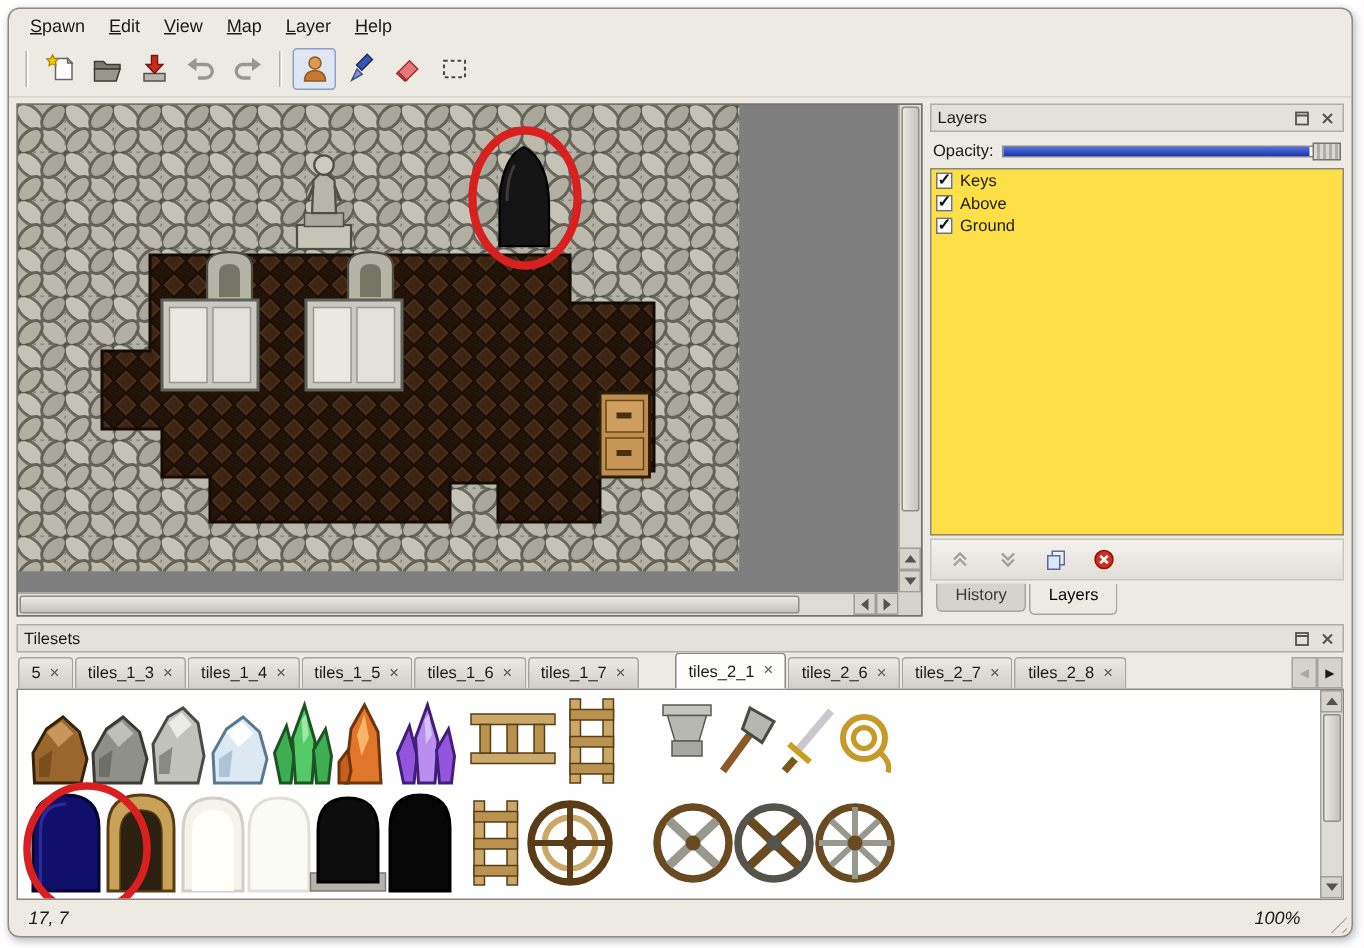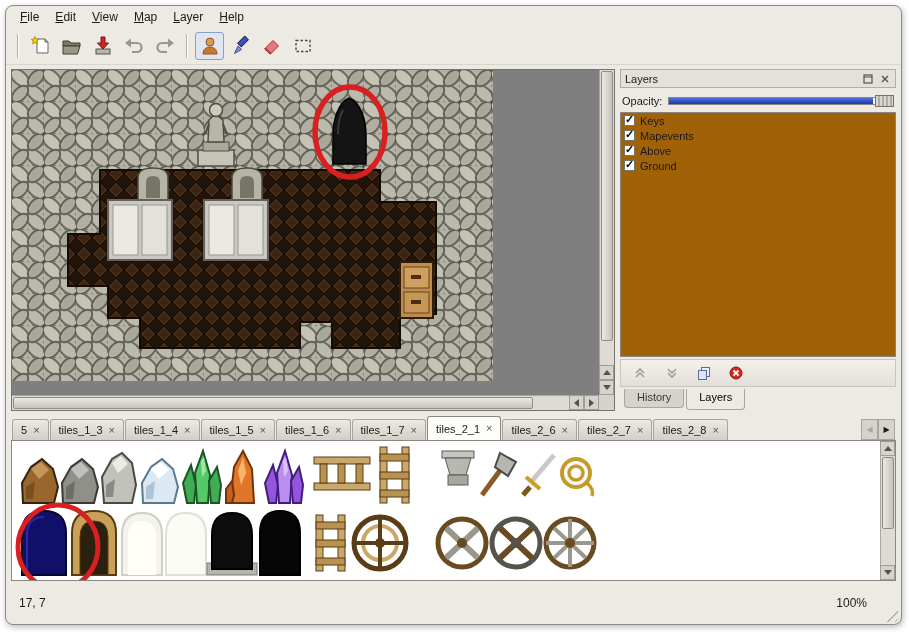--- a/index.html
+++ b/index.html
@@ -40,54 +40,54 @@
   .dock-icons{display:flex;gap:4px;align-items:center;}
   .dock-icon{width:13px;height:13px;display:flex;align-items:center;justify-content:center;}
   
   .layers-dock{width:276px;display:flex;flex-direction:column;}
   .opacity-row{height:24px;display:flex;align-items:center;gap:6px;padding:3px 2px 2px 2px;flex:0 0 auto;}
   .opacity-label{font-size:11px;}
   .slider{flex:1;height:13px;position:relative;}
   .slider-groove{position:absolute;left:0;right:0;top:3px;height:8px;border:1px solid #8a8680;background:#ffffff;}
   .slider-fill{position:absolute;left:1px;top:4px;height:6px;width:calc(100% - 22px);background:linear-gradient(#5070e0,#1c36a8);}
   .slider-handle{position:absolute;right:0;top:1px;width:19px;height:12px;background:repeating-linear-gradient(90deg,#dad6d0 0 2px,#b0aca6 2px 4px);border:1px solid #76726c;}
-  .layer-list{flex:1;background:#a16207;border:1px solid #8a8680;font-size:11px;overflow:hidden;}
+  .layer-list{flex:1;background:#fde047;border:1px solid #8a8680;font-size:11px;overflow:hidden;}
   .layer-row{height:15px;display:flex;align-items:center;}
   .layer-row.selected{background:#0a0a8e;color:#ffffff;}
   .cbx{width:11px;height:11px;border:1px solid #76726c;background:#ffffff;margin:0 5px 0 3px;position:relative;flex:0 0 auto;}
   .layer-row.checked .cbx::after{content:"\2713";position:absolute;left:0px;top:-3px;font-size:11px;font-weight:bold;color:#101010;}
   .layer-btns{height:28px;display:flex;align-items:center;gap:10px;padding:0 8px;border:1px solid #c8c4be;background:linear-gradient(#f4f1ec,#e2ded8);margin-top:2px;flex:0 0 auto;}
   .lb{width:22px;height:19px;display:flex;align-items:center;justify-content:center;background:transparent;border:none;padding:0;}
   .dock-tabs{height:24px;display:flex;gap:2px;padding:2px 2px 0 4px;flex:0 0 auto;}
   .dock-tab{padding:2px 12px;font-size:11px;border:1px solid #a8a49e;border-top:none;border-radius:0 0 4px 4px;background:#d6d2cc;color:#3a3a3a;height:19px;}
   .dock-tab.active{background:#edeae4;color:#000;height:21px;}
   
   .tilesets-dock{margin:5px 5px 0 5px;display:flex;flex-direction:column;flex:0 0 auto;}
   .ts-tabs{height:24px;display:flex;align-items:flex-end;padding:0 1px;flex:0 0 auto;}
   .ts-tab{height:21px;display:flex;align-items:center;gap:6px;padding:0 8px;border:1px solid #a8a49e;border-bottom:none;border-radius:3px 3px 0 0;background:linear-gradient(#ece8e2,#d2cec8);font-size:11px;margin-right:1px;white-space:nowrap;}
-  .ts-tab.active{background:#fdfdfb;height:24px;border-color:#8a8680;position:relative;z-index:2;}
+  .ts-tab.active{background:#fdfdfb;height:24px;border-color:#8a8680;position:relative;z-index:2;margin-left:23px;}
   .tab-x{font-size:11px;color:#55534c;line-height:1;}
   .ts-nav{margin-left:auto;display:flex;}
   .ts-nav-btn{width:17px;height:21px;border:1px solid #a8a49e;background:#d6d2cc;display:flex;align-items:center;justify-content:center;font-size:8px;color:#aaa69e;padding:0;}
   .ts-nav-btn.enabled{color:#1a1a1a;}
   .ts-content{height:141px;position:relative;background:#ffffff;border:1px solid #8a8680;overflow:hidden;}
   .tiles-svg{position:absolute;left:2px;top:2px;display:block;}
   .ts-vscroll{position:absolute;top:0;right:0;bottom:0;width:15px;background:#dedad4;border-left:1px solid #aaa6a0;}
   
-  .statusbar{flex:1;min-height:20px;display:flex;align-items:center;padding:0 13px;font-size:12px;position:relative;}
+  .statusbar{flex:1;min-height:20px;display:flex;align-items:center;padding:0 13px;font-size:12px;position:relative;font-style:italic;}
   .status-zoom{position:absolute;right:34px;}
   .resize-grip{position:absolute;right:3px;bottom:2px;width:14px;height:14px;background:repeating-linear-gradient(135deg,transparent 0 2px,#b4b0aa 2px 3px,transparent 3px 5px);clip-path:polygon(100% 0,100% 100%,0 100%);}
 </style>
 </head>
 <body>
 
 <div class="window">
 
   <div class="menubar">
-    <span class="menu-item">File</span>
+    <span class="menu-item">Spawn</span>
     <span class="menu-item">Edit</span>
     <span class="menu-item">View</span>
     <span class="menu-item">Map</span>
     <span class="menu-item">Layer</span>
     <span class="menu-item">Help</span>
   </div>
 
   <div class="toolbar">
     <div class="tb-sep"></div>
     <button class="tb-btn">
@@ -253,24 +253,20 @@
         <div class="slider">
           <div class="slider-groove"></div>
           <div class="slider-fill"></div>
           <div class="slider-handle"></div>
         </div>
       </div>
       <div class="layer-list">
         <div class="layer-row checked">
             <span class="cbx"></span>
             <span>Keys</span>
-          </div>
-        <div class="layer-row checked">
-            <span class="cbx"></span>
-            <span>Mapevents</span>
           </div>
         <div class="layer-row checked">
             <span class="cbx"></span>
             <span>Above</span>
           </div>
         <div class="layer-row checked">
             <span class="cbx"></span>
             <span>Ground</span>
           </div>
       </div>
@@ -299,20 +295,36 @@
         </button>
       </div>
       <div class="dock-tabs">
         <span class="dock-tab">History</span>
         <span class="dock-tab active">Layers</span>
       </div>
     </div>
   </div>
 
   <div class="tilesets-dock">
+    <div class="dock-titlebar">
+      <span>Tilesets</span>
+      <span class="dock-icons">
+        <span class="dock-icon">
+          <svg width="10" height="10" viewBox="0 0 10 10">
+              <rect x="1" y="1" width="8" height="8" fill="none" stroke="#55534c" stroke-width="1.2"></rect>
+              <path d="M1,3 H9" stroke="#55534c" stroke-width="1.2"></path>
+            </svg>
+        </span>
+        <span class="dock-icon">
+          <svg width="10" height="10" viewBox="0 0 10 10">
+              <path d="M2,2 L8,8 M8,2 L2,8" stroke="#55534c" stroke-width="1.4"></path>
+            </svg>
+        </span>
+      </span>
+    </div>
     <div class="ts-tabs">
       <span class="ts-tab">
           <span>5</span>
           <span class="tab-x">×</span>
         </span>
       <span class="ts-tab">
           <span>tiles_1_3</span>
           <span class="tab-x">×</span>
         </span>
       <span class="ts-tab">

